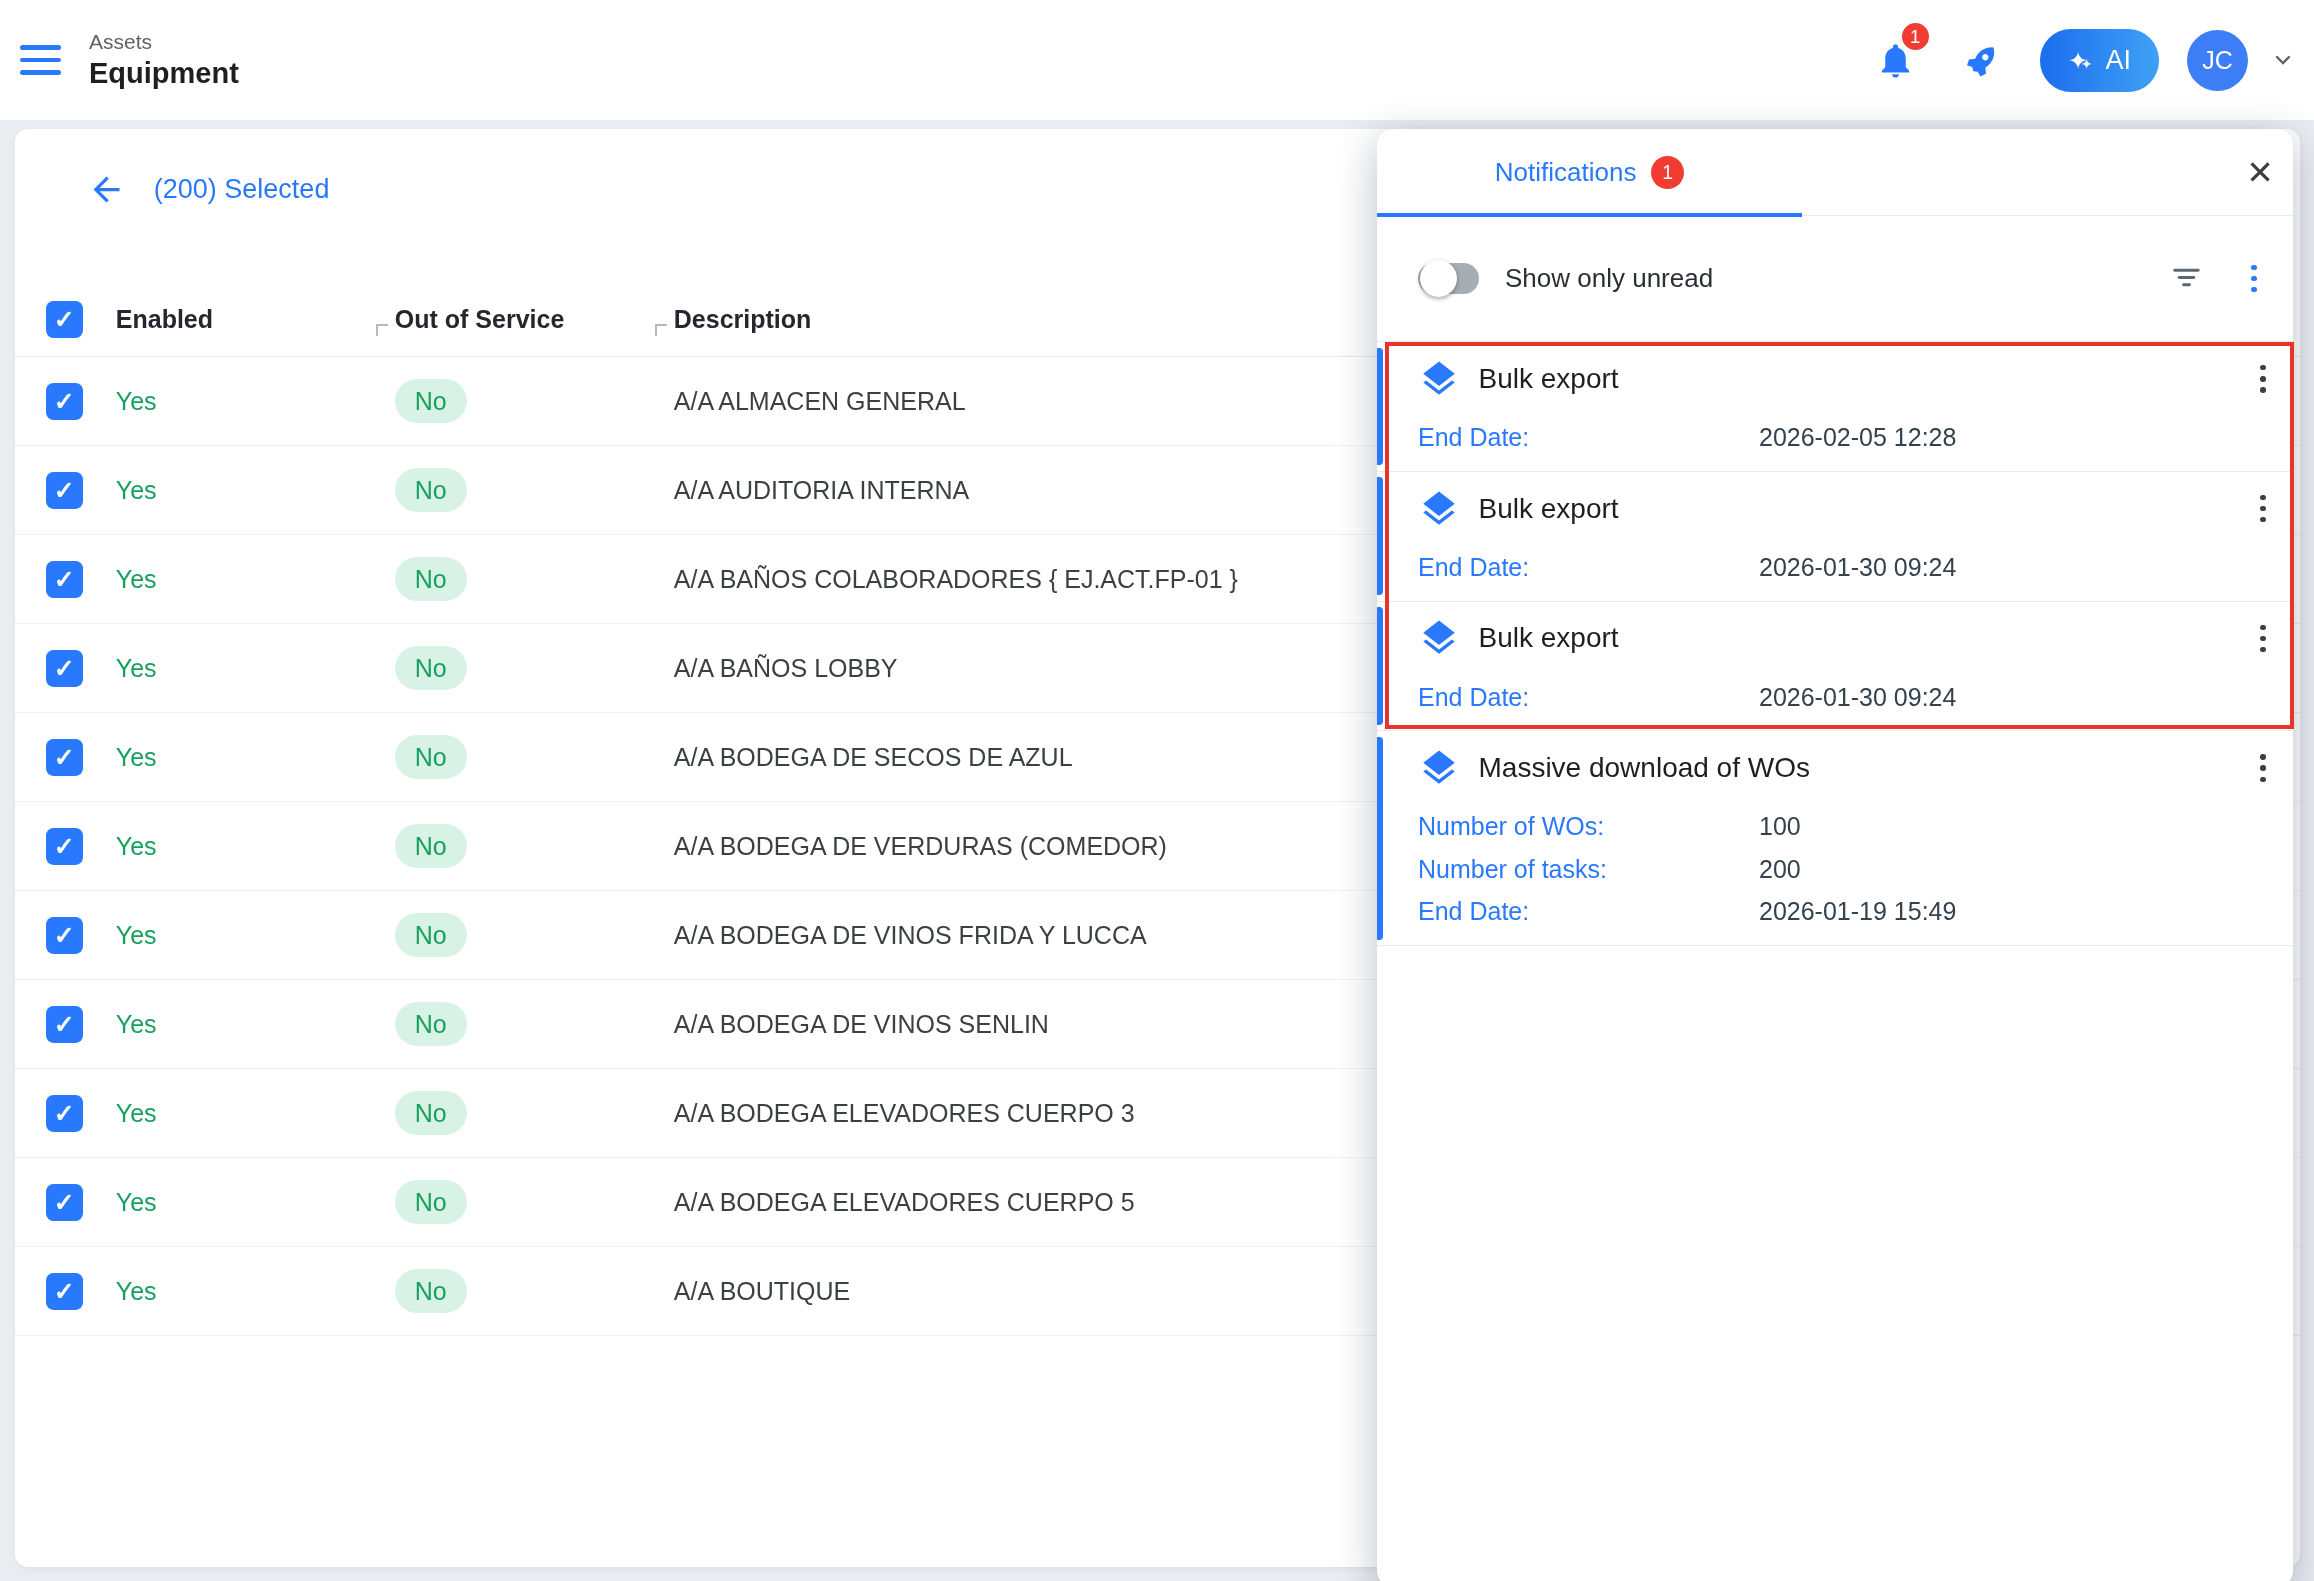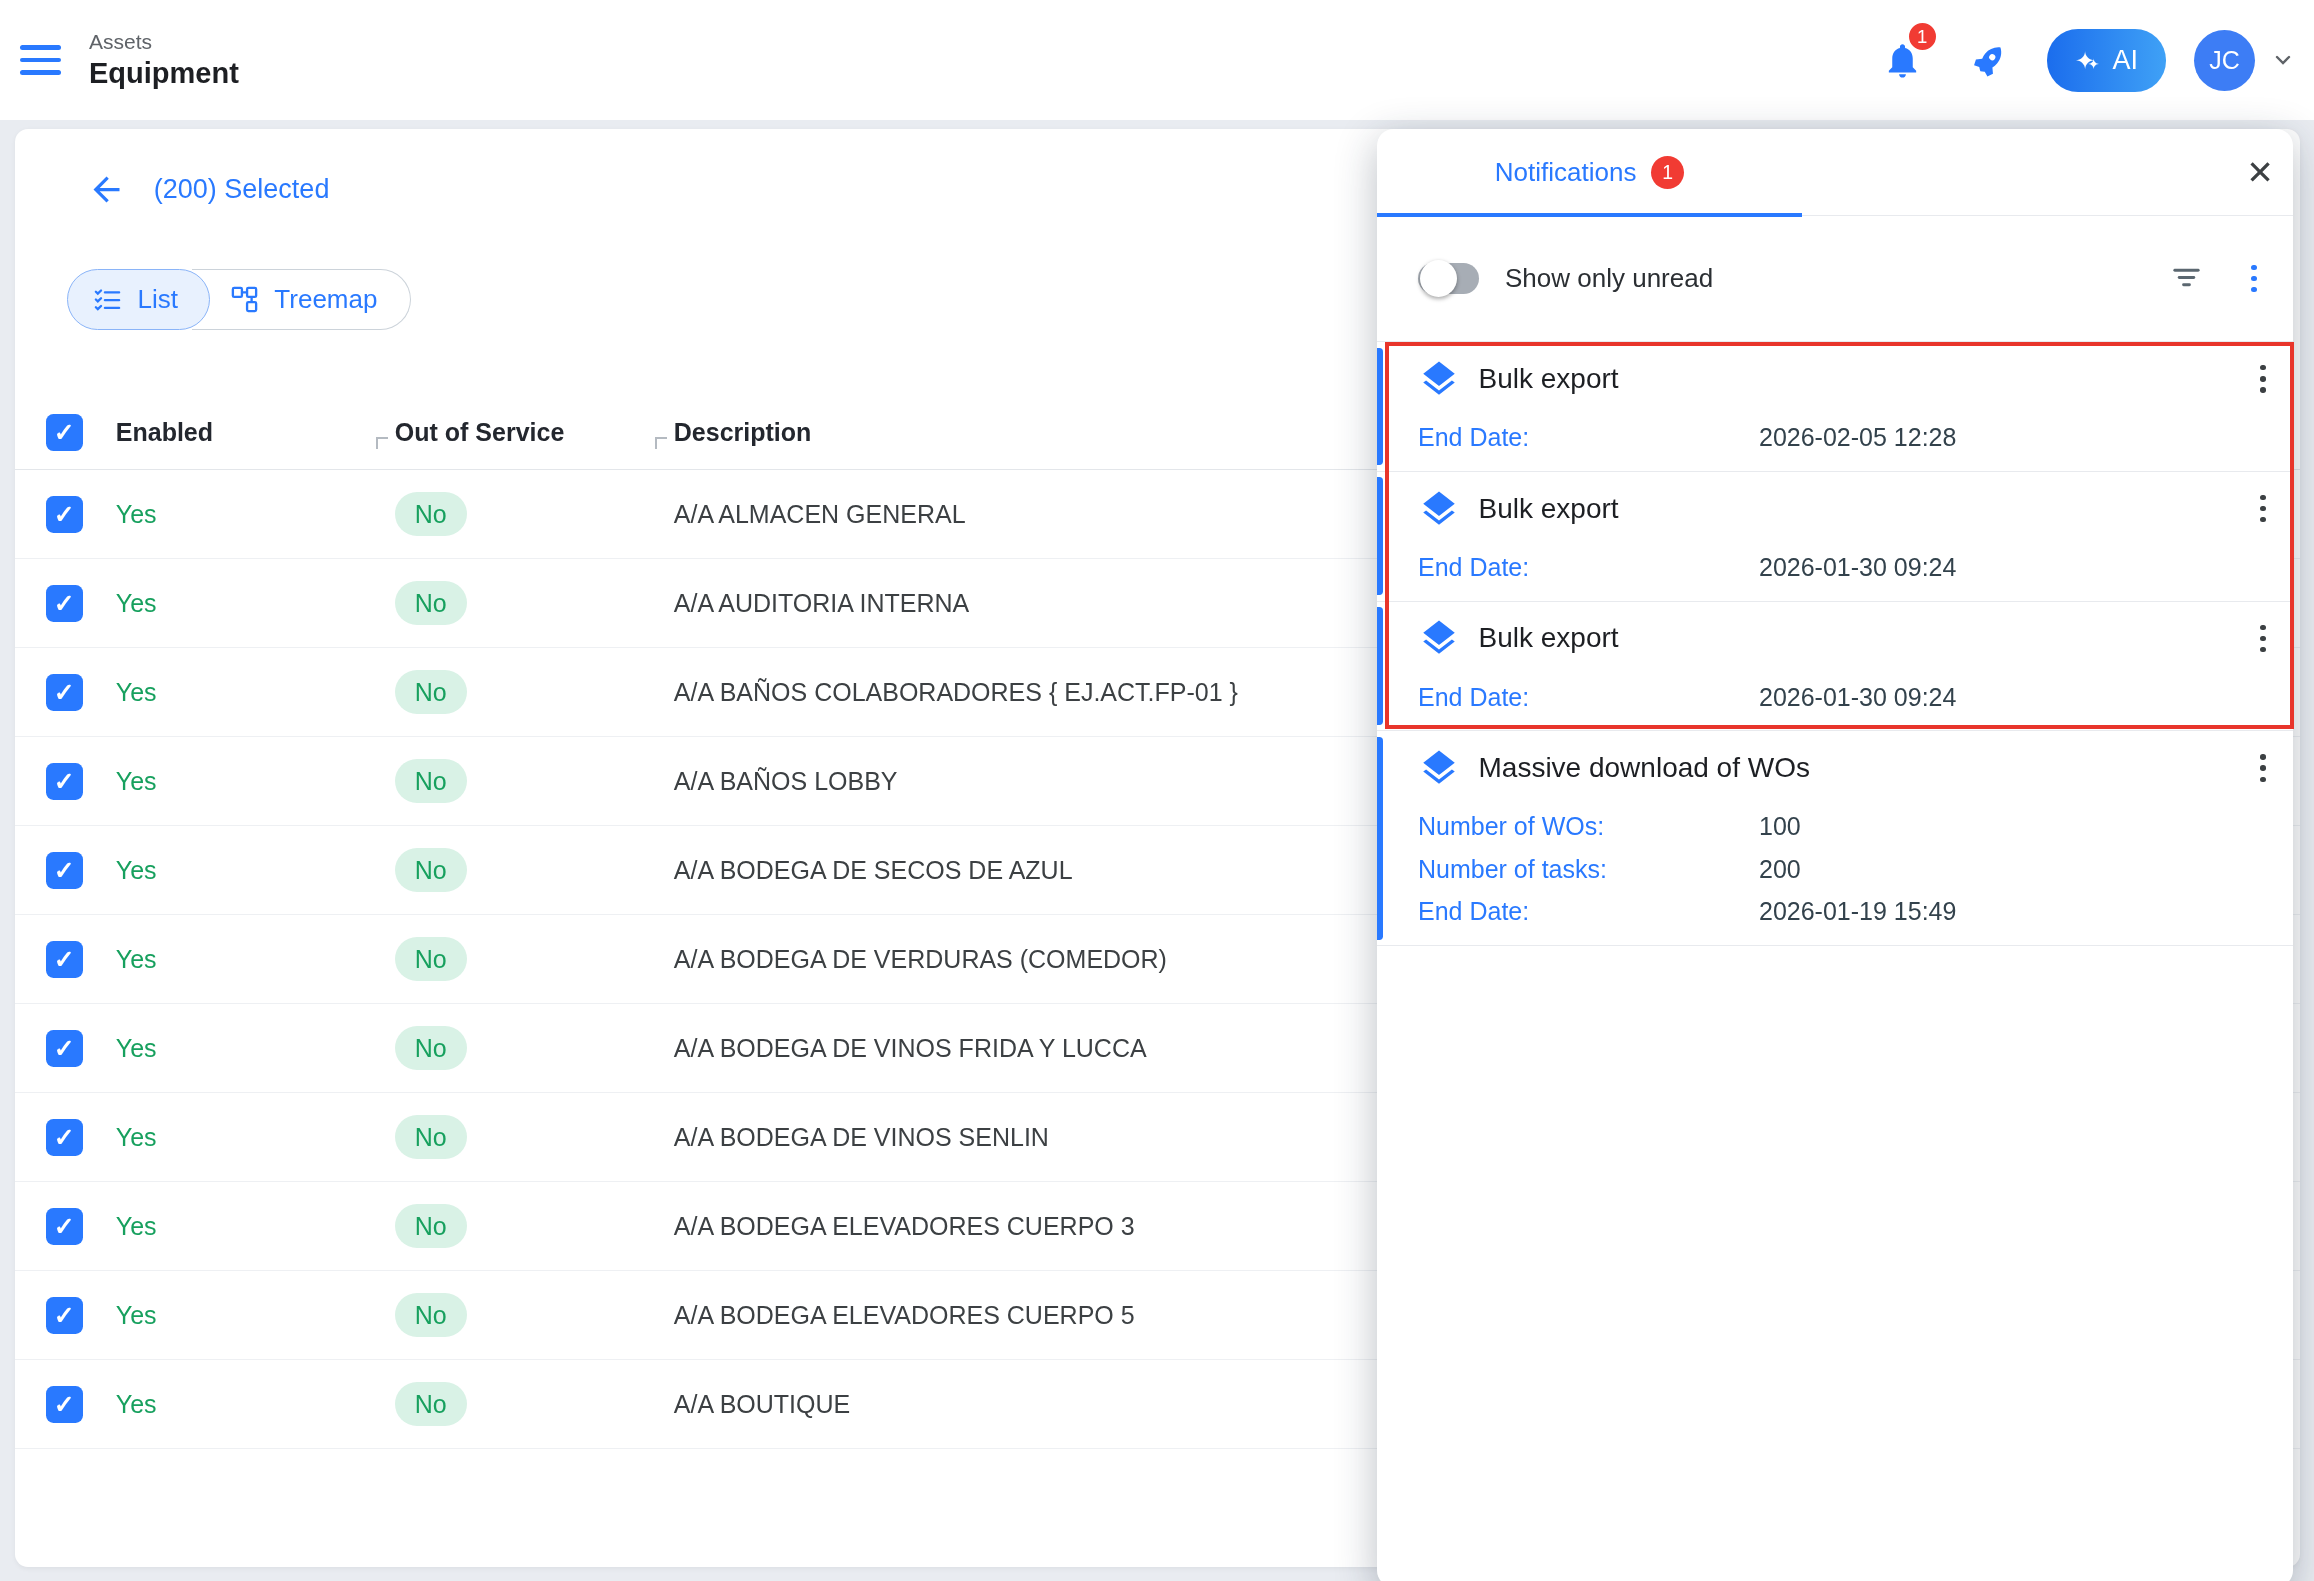--- a/index.html
+++ b/index.html
@@ -25,21 +25,21 @@
   .searchbox input::placeholder { color:#9aa0a6; }
 
   .icon-btn { position:relative; width:59px; height:59px; display:flex; align-items:center; justify-content:center; cursor:pointer; }
   .badge { position:absolute; top:-9.2px; right:-5.5px; min-width:31px; height:31px; padding:0 5.5px;
            background:#f13b33; border:2.8px solid #fff; border-radius:16.6px; color:#fff;
            font-size:18.5px; display:flex; align-items:center; justify-content:center; }
   .ai-btn { height:63px; padding:0 28px; border-radius:31px; border:none; cursor:pointer;
             background:linear-gradient(90deg,#1b6ded,#3fa1f6); color:#fff; font-size:27px;
             display:flex; align-items:center; gap:13px; font-family:"Liberation Sans", sans-serif; }
   .sparkle-big { font-size:24px; } .sparkle-small { font-size:14px; margin-left:-7.4px; margin-top:-16.6px; }
-  .avatar-wrap { display:flex; align-items:center; gap:16px; cursor:pointer;justify-content:space-between; }
+  .avatar-wrap { display:flex; align-items:center; gap:23px; cursor:pointer;justify-content:space-between; }
   .avatar { width:61px; height:61px; border-radius:50%; background:#3d7df5; color:#fff;
             font-size:25px; display:flex; align-items:center; justify-content:center; }
 
   
   .main-card { position:absolute; left:14.8px; right:14.8px; top:129px; bottom:14.8px;
                background:#ffffff; border-radius:13px; box-shadow:0 1.8px 5.5px rgba(0,0,0,.05); overflow:hidden; }
   .selected-row { margin:33px 0 0 72px; height:55px; display:flex; align-items:center; gap:28px; }
   .selected-label { color:#2979ff; font-size:27px; }
 
   .view-toggle { margin:52px 0 0 52px; height:61px; display:flex; align-items:center; }
@@ -149,40 +149,20 @@
 
     <div class="selected-row">
       <span style="cursor:pointer;display:flex;">
         <svg width="39" height="39" viewBox="0 0 24 24">
             <path d="M20 11H7.8l5.6-5.6L12 4l-8 8 8 8 1.4-1.4L7.8 13H20z" fill="#2979ff"></path>
           </svg>
       </span>
       <span class="selected-label">(200) Selected</span>
     </div>
 
-    <div class="view-toggle">
-      <div class="chip chip-list">
-        <svg width="31" height="31" viewBox="0 0 24 24">
-            <path d="M3 6l1.5 1.5L7 5M3 12l1.5 1.5L7 11M3 18l1.5 1.5L7 17" stroke="#2979ff" stroke-width="1.8" fill="none" stroke-linecap="round"></path>
-            <line x1="10" y1="6.5" x2="21" y2="6.5" stroke="#2979ff" stroke-width="1.8" stroke-linecap="round"></line>
-            <line x1="10" y1="12.5" x2="21" y2="12.5" stroke="#2979ff" stroke-width="1.8" stroke-linecap="round"></line>
-            <line x1="10" y1="18.5" x2="21" y2="18.5" stroke="#2979ff" stroke-width="1.8" stroke-linecap="round"></line>
-          </svg>
-        <span>List</span>
-      </div>
-      <div class="chip chip-treemap">
-        <svg width="31" height="31" viewBox="0 0 24 24">
-            <rect x="3" y="3" width="7" height="7" rx="1" stroke="#2979ff" stroke-width="1.8" fill="none"></rect>
-            <rect x="14" y="3" width="7" height="7" rx="1" stroke="#2979ff" stroke-width="1.8" fill="none"></rect>
-            <rect x="14" y="14" width="7" height="7" rx="1" stroke="#2979ff" stroke-width="1.8" fill="none"></rect>
-            <path d="M10 6.5h4M17.5 10v4" stroke="#2979ff" stroke-width="1.8"></path>
-          </svg>
-        <span>Treemap</span>
-      </div>
-    </div>
 
     <div class="grid thead">
       <div>
           <span class="checkbox">✓</span>
         </div>
       <div class="hcell">Enabled</div>
       <div class="hcell"><span class="resize-handle"></span><span>Out of Service</span></div>
       <div class="hcell"><span class="resize-handle"></span><span>Description</span></div>
     </div>
 

